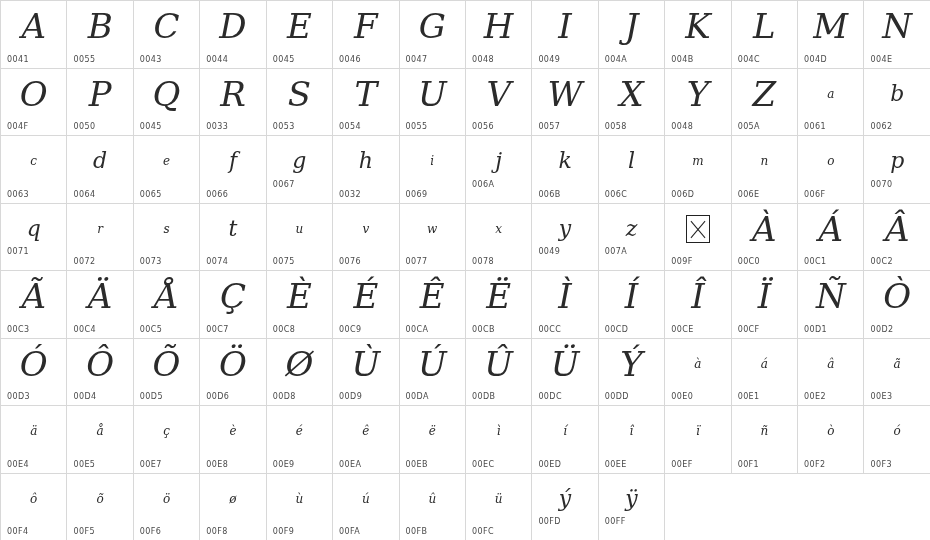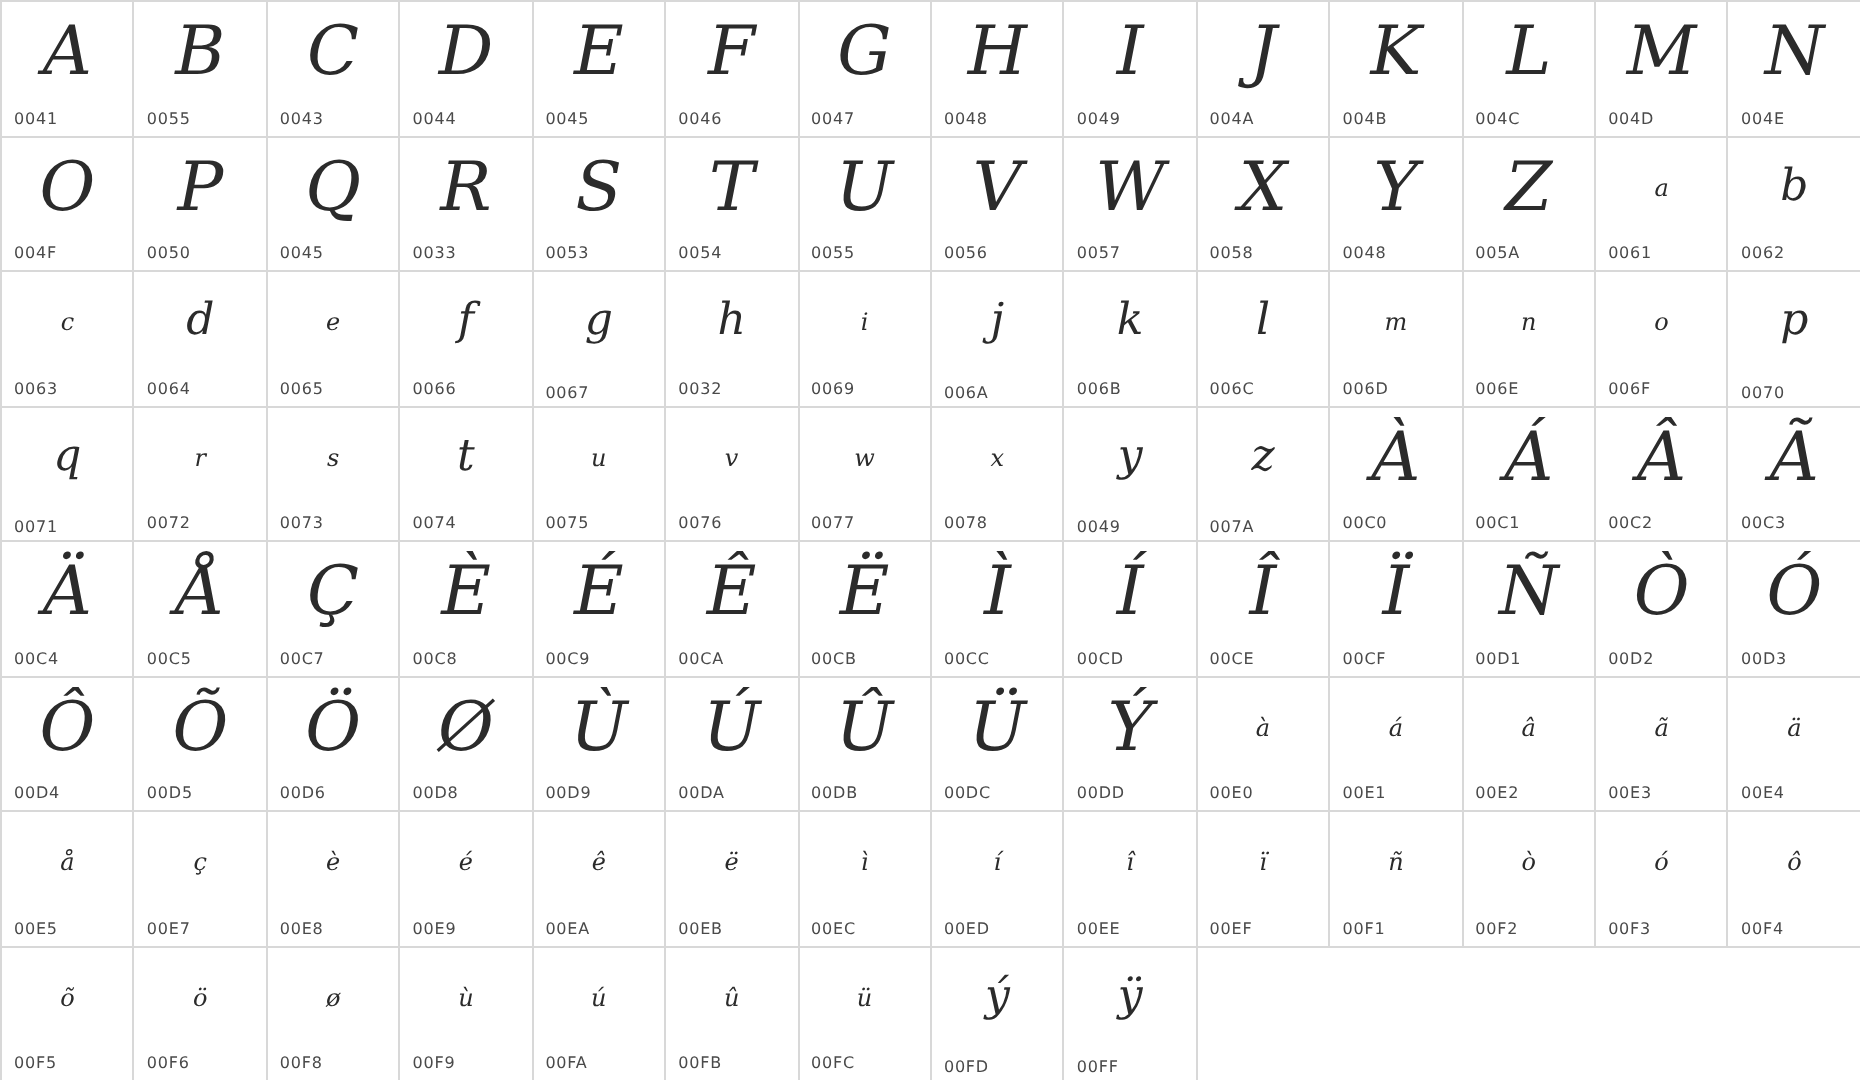--- a/index.html
+++ b/index.html
@@ -87,21 +87,21 @@
   .code {
     position: absolute;
     left: 6px;
     bottom: 4px;
     font-family: "DejaVu Sans", sans-serif;
     font-size: 8px;
     letter-spacing: 0.4px;
     color: #4a4a4a;
   }
   .code.low {
-    bottom: 2px;
+    bottom: 14px;
   }
 </style>
 </head>
 <body>
 
 <div id="glyph-map">
     <div class="cell">
       <div class="glyph upper">A</div>
       <div class="code">0041</div>
     </div>
@@ -303,20 +303,26 @@
     </div>
     <div class="cell">
       <div class="glyph lower">y</div>
       <div class="code low">0049</div>
     </div>
     <div class="cell">
       <div class="glyph lower">z</div>
       <div class="code low">007A</div>
     </div>
     <div class="cell">
+      <div class="glyph box">
+        <span class="notdef"></span>
+      </div>
+      <div class="code">009F</div>
+    </div>
+    <div class="cell">
       <div class="glyph upper">À</div>
       <div class="code">00C0</div>
     </div>
     <div class="cell">
       <div class="glyph upper">Á</div>
       <div class="code">00C1</div>
     </div>
     <div class="cell">
       <div class="glyph upper">Â</div>
       <div class="code">00C2</div>

